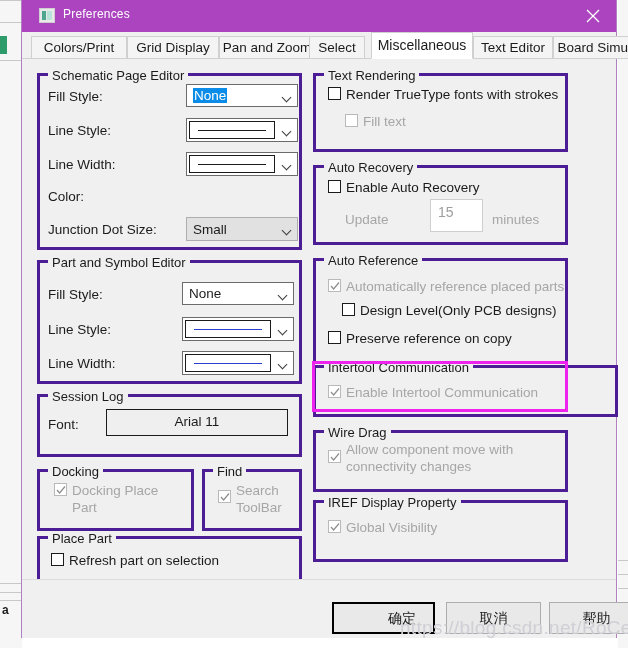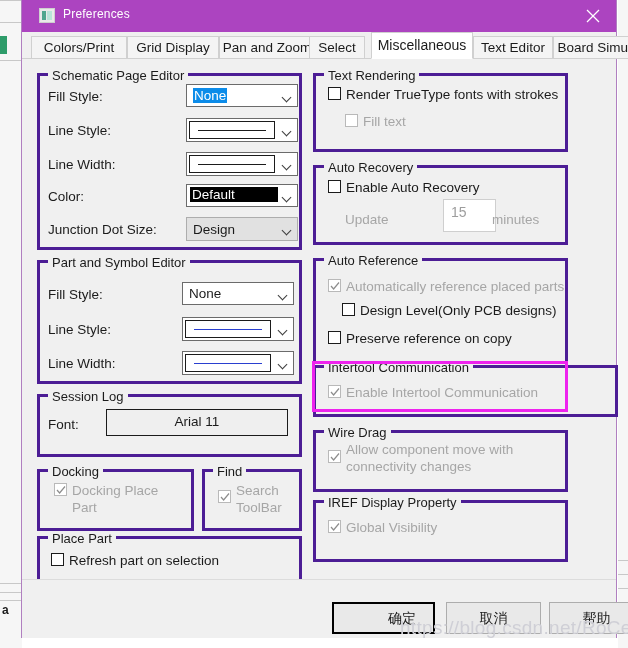--- a/index.html
+++ b/index.html
@@ -66,21 +66,21 @@
     border-left:1.4px solid #3d3d3d;border-bottom:1.4px solid #3d3d3d;transform:rotate(-45deg);}
   .combo .inner{position:absolute;left:2px;top:2px;right:22px;bottom:2px;border:1px solid #1b1b1b;box-sizing:border-box;background:#fff;}
   .combo .inner .ln{position:absolute;left:8px;right:8px;top:50%;height:1.4px;background:#1b1b1b;}
   .combo .inner .ln.blue{background:#2a3fd0;}
 
   
   .fontbtn{position:absolute;box-sizing:border-box;border:1px solid #1b1b1b;background:#efefef;
     font-size:13.5px;color:#1b1b1b;text-align:center;line-height:24px;cursor:default;}
 
   
-  .tbox{position:absolute;box-sizing:border-box;border:1px solid #cfcfcf;background:#ffffff;margin-left:13px;}
+  .tbox{position:absolute;box-sizing:border-box;border:1px solid #cfcfcf;background:#ffffff;}
   .tbox .v{position:absolute;left:7px;top:4px;font-size:14px;color:#9d9d9d;}
 
   
   .cb{position:absolute;cursor:default;}
   .cb .box{position:absolute;left:0;top:1px;width:13px;height:13px;box-sizing:border-box;
     border:1px solid #1b1b1b;background:#ffffff;}
   .cb.dis .box{border-color:#b9b9b9;}
   .cb .box svg{position:absolute;left:1px;top:1px;}
   .cb .t{position:absolute;left:18px;top:0;font-size:13.5px;color:#1b1b1b;white-space:nowrap;line-height:17px;}
   .cb.dis .t{color:#a6a6a6;}
@@ -171,28 +171,24 @@
 
     <div class="lbl" style="left:26px;top:98px">Line Width:</div>
     <div class="combo" style="left:164px;top:93px;width:112px;height:24px">
       <span class="inner">
           <i class="ln"></i>
         </span>
       <span class="arrow"></span>
     </div>
 
     <div class="lbl" style="left:26px;top:130px">Color:</div>
-    <div class="combo" style="left:164px;top:125px;width:112px;height:23px">
-      <span class="txt black" style="left:3px;top:2px;width:84px">Default</span>
-      <span class="arrow"></span>
-    </div>
 
     <div class="lbl" style="left:26px;top:163px">Junction Dot Size:</div>
     <div class="combo gray" style="left:164px;top:158px;width:112px;height:24px">
-      <span class="txt" style="top:4px">Design</span>
+      <span class="txt" style="top:4px">Small</span>
       <span class="arrow"></span>
     </div>
 
     <div class="grp" style="left:15px;top:201px;width:265px;height:124px">
       <div class="cap">Part and Symbol Editor</div>
     </div>
     <div class="lbl" style="left:26px;top:228px">Fill Style:</div>
     <div class="combo" style="left:160px;top:223px;width:112px;height:23px">
       <span class="txt">None</span>
       <span class="arrow"></span>

